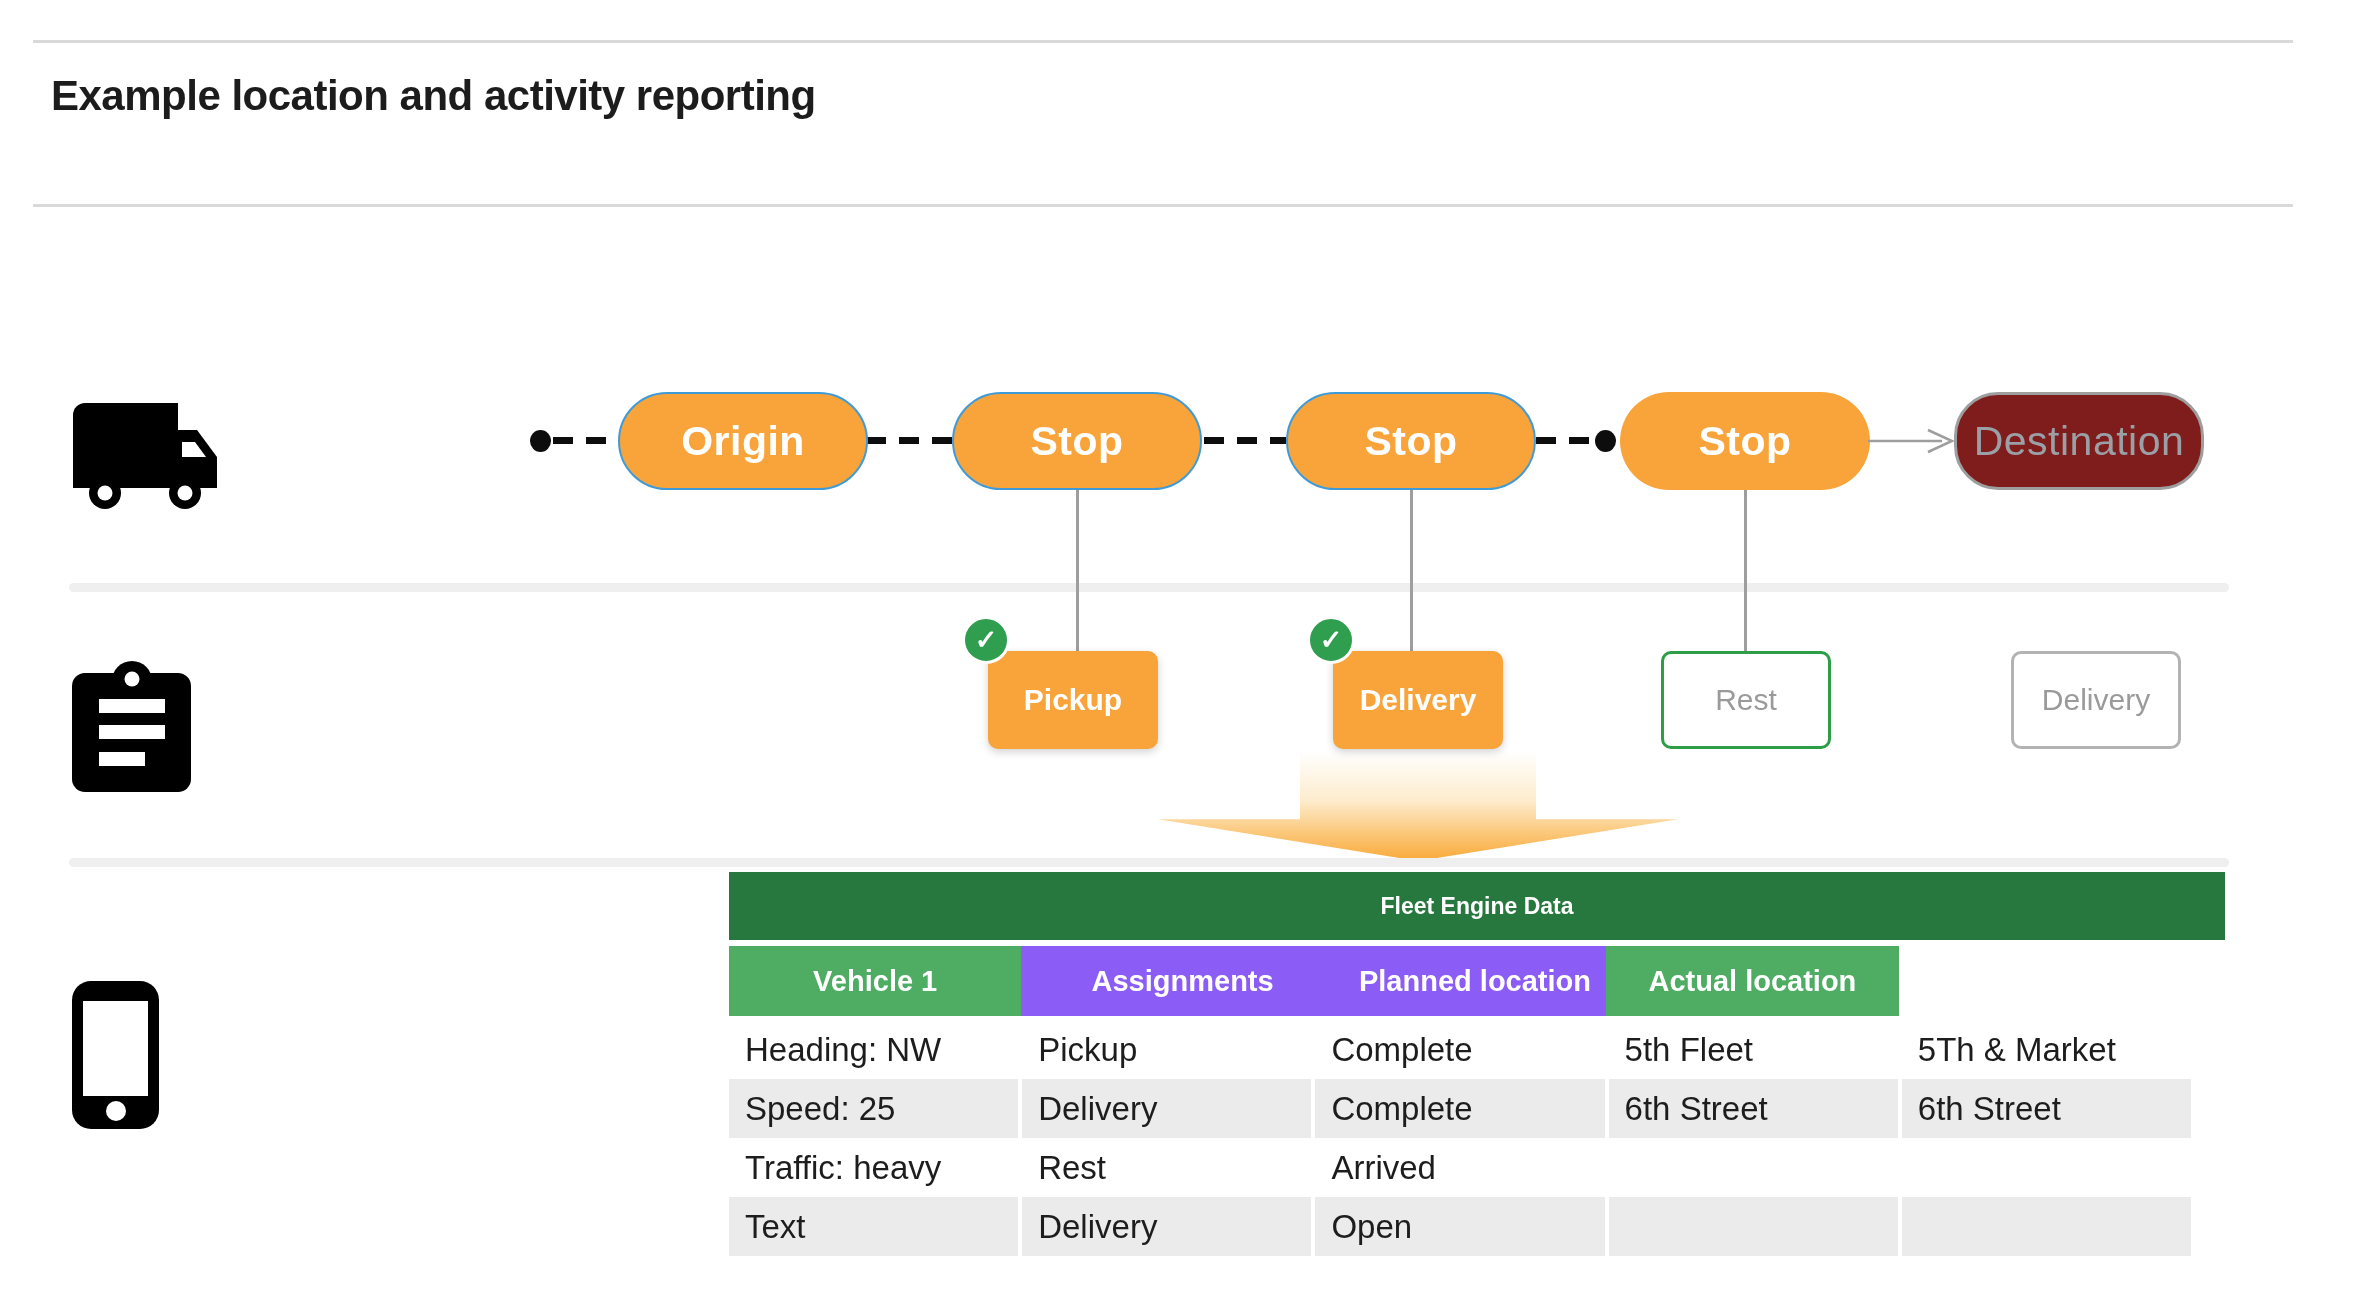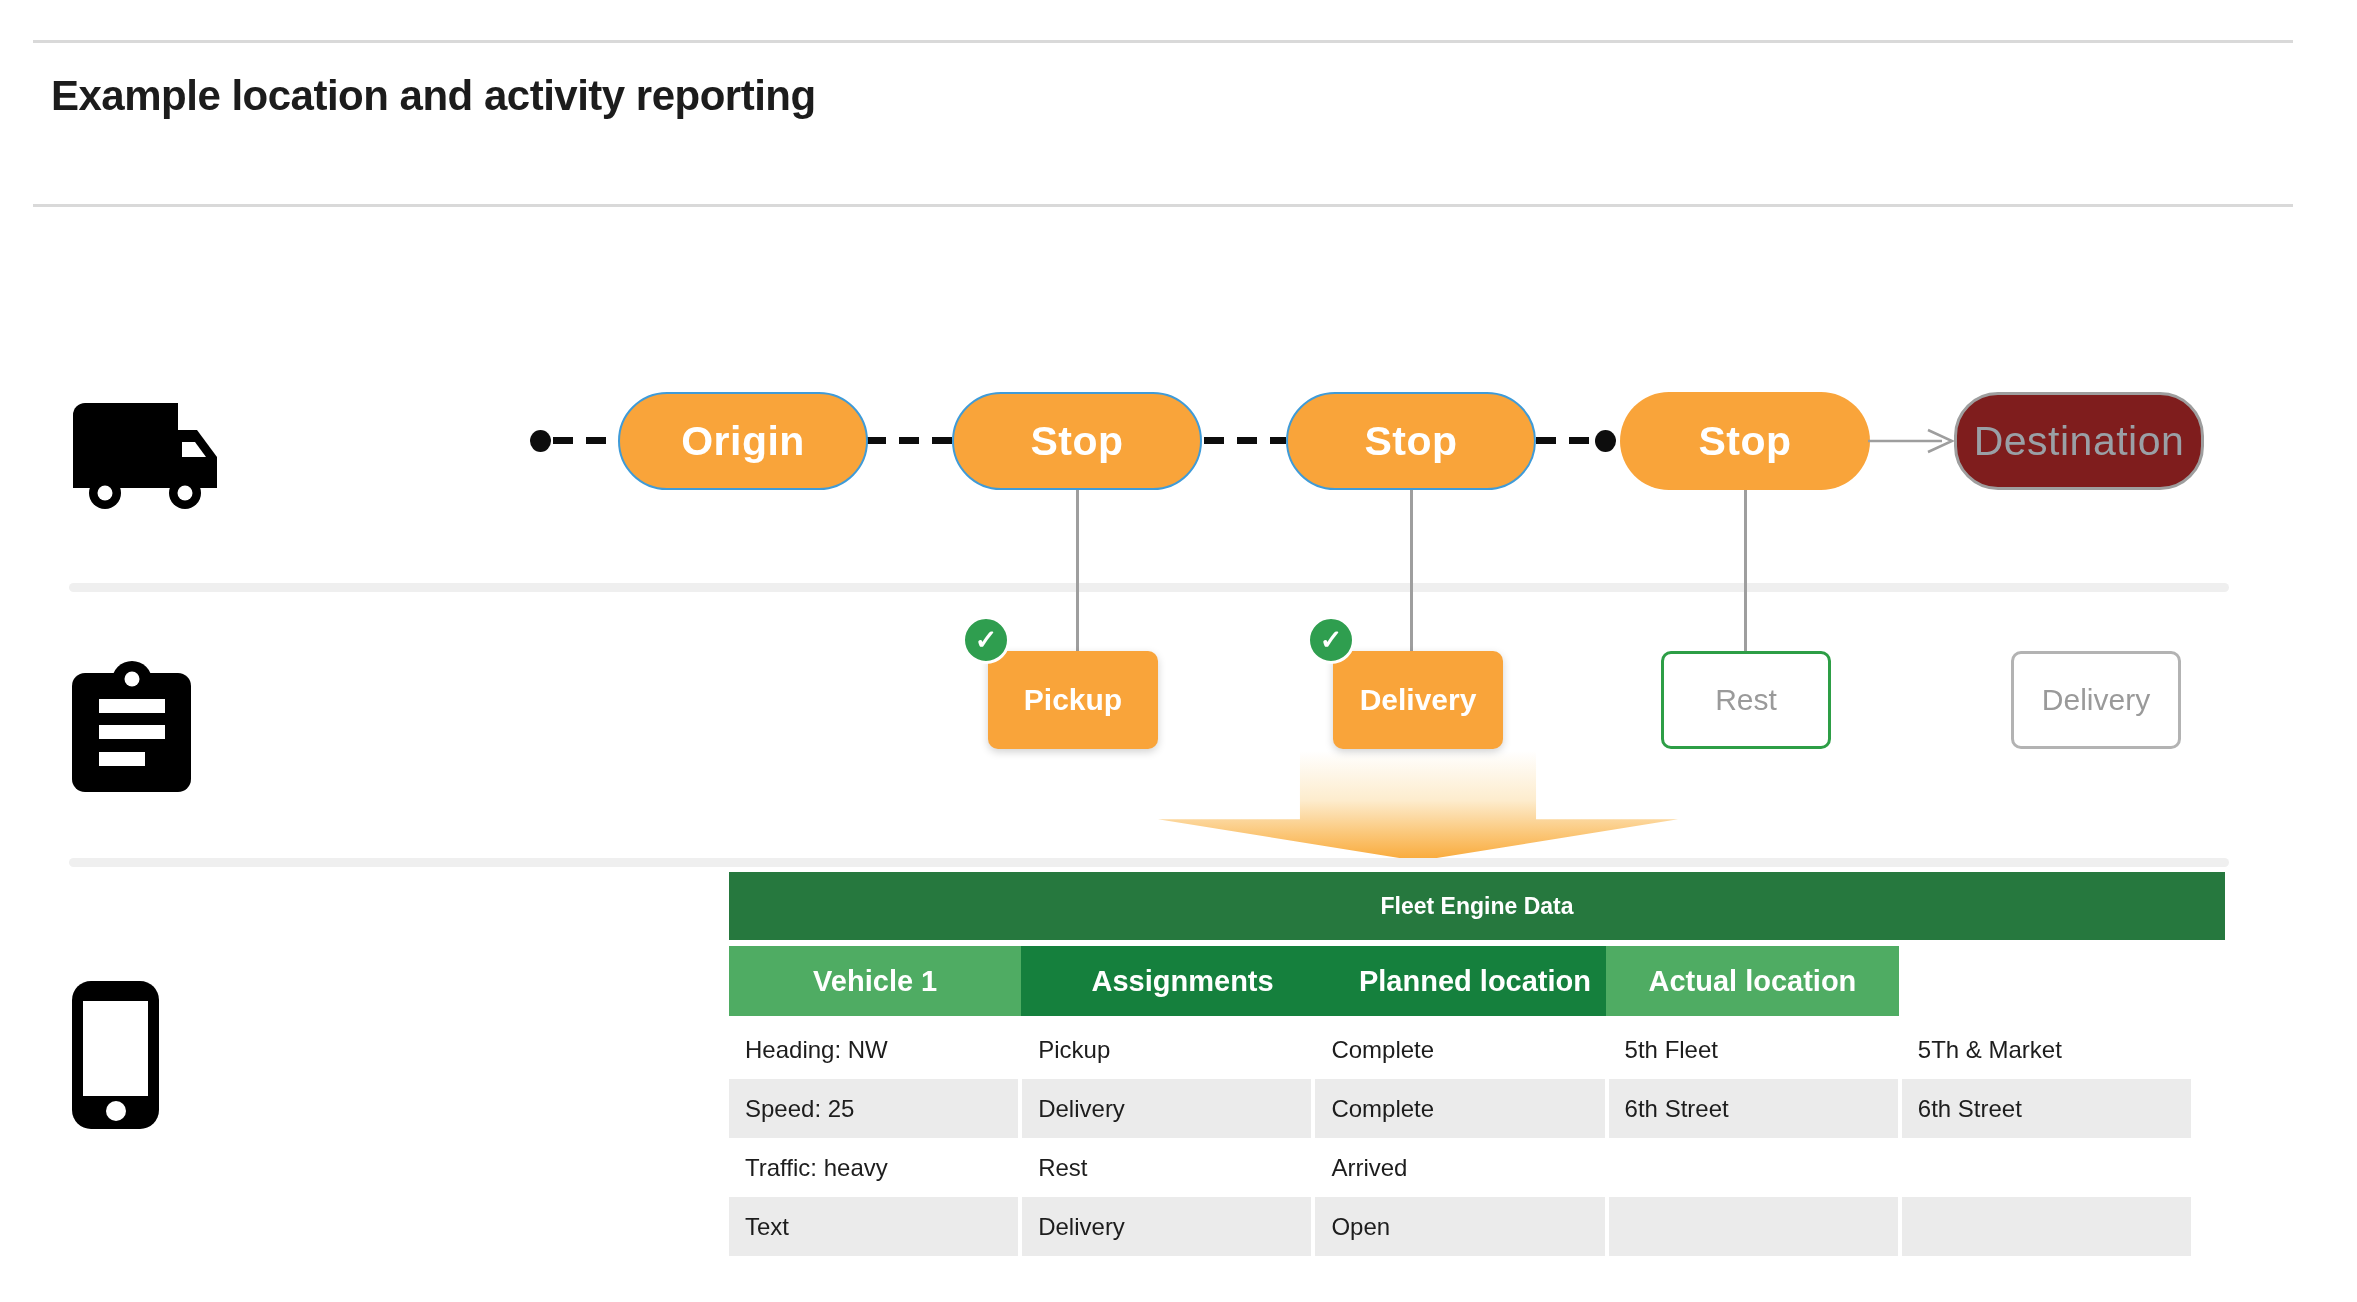--- a/index.html
+++ b/index.html
@@ -60,28 +60,28 @@
   }
   .col-headers{
     position:absolute;left:729px;top:946px;width:1462px;height:70px;
     display:grid;grid-template-columns:repeat(5,1fr);
   }
   .col-headers .hcell{
     display:flex;align-items:center;justify-content:center;
     color:#fff;font-size:29px;font-weight:700;
   }
   .hcell.shade-a{background:#4fac63;}
-  .hcell.shade-b{background:#15803d;padding-left:30px;}
+  .hcell.shade-b{background:#8b5cf6;padding-left:30px;}
   .data-rows{
     position:absolute;left:729px;top:1020px;width:1462px;
     display:grid;grid-template-columns:repeat(5,1fr);column-gap:4px;grid-auto-rows:59px;
   }
   .data-rows .dcell{
     display:flex;align-items:center;padding-left:16px;box-sizing:border-box;
-    font-size:24px;color:#1d1d1d;background:#fff;
+    font-size:33px;color:#1d1d1d;background:#fff;
   }
   .data-rows .dcell.alt{background:#ebebeb;}
   .icon-abs{position:absolute;}
 </style>
 </head>
 <body>
 
 <div class="canvas">
 
   <div class="hairline" style="top:40px"></div>

